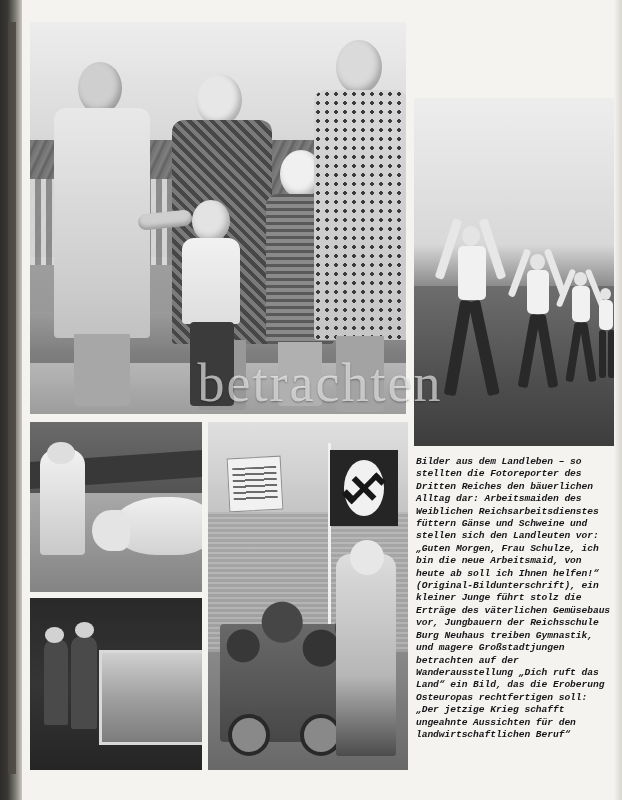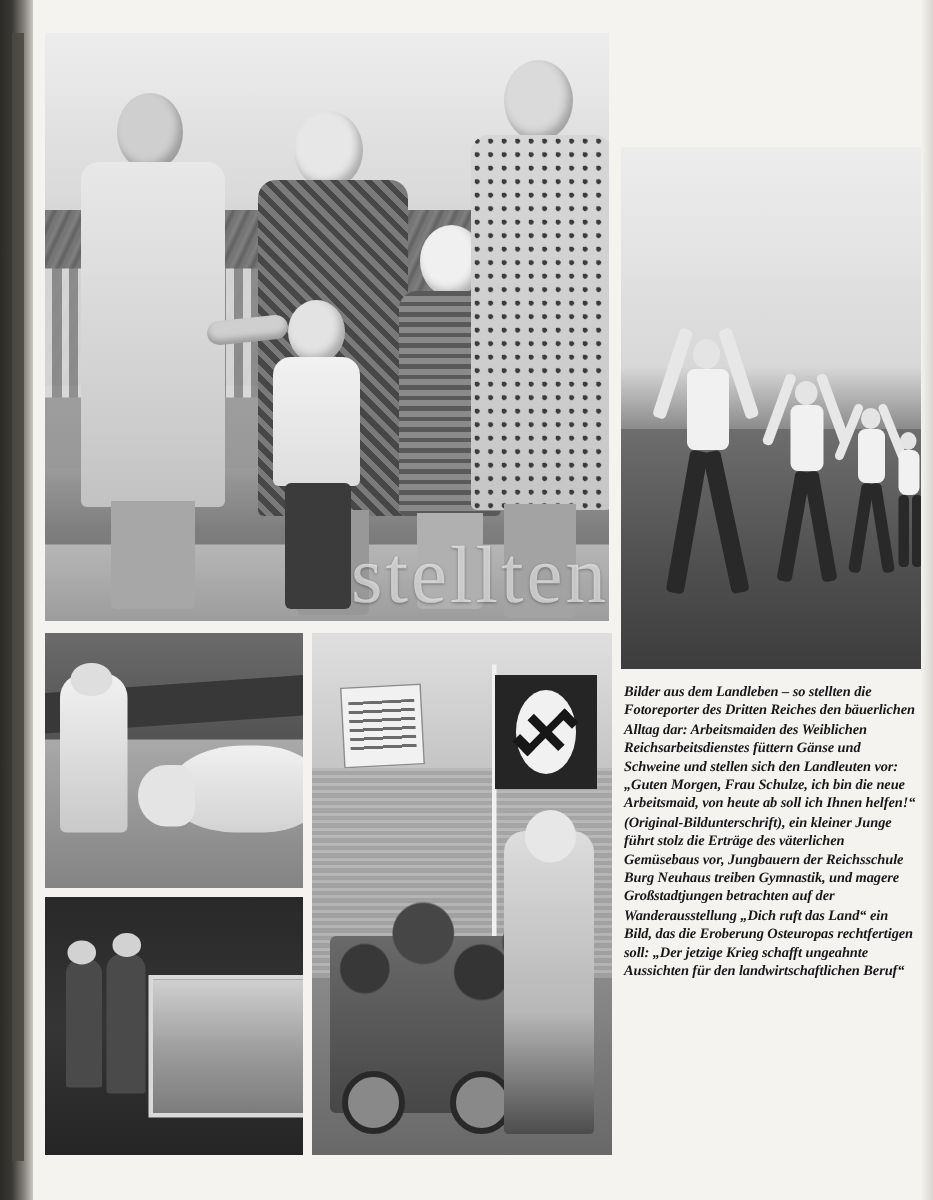--- a/index.html
+++ b/index.html
@@ -377,21 +377,21 @@
     background: repeating-linear-gradient(180deg, #6d6c64 0px, #6d6c64 2px, transparent 2px, transparent 6px);
   }
 
   
   #caption {
     position: absolute;
     left: 394px;
     top: 456px;
     width: 196px;
     height: 300px;
-    font-family: Liberation Serif, serif;
+    font-family: Liberation Mono, monospace;
     font-style: italic;
     font-weight: 700;
     font-size: 9.6px;
     line-height: 12.4px;
     color: #17171a;
     letter-spacing: -0.05px;
     text-align: left;
     white-space: pre-wrap;
   }
 
@@ -548,15 +548,15 @@
       <div class="wheel" style="left:46%;"></div>
       <div class="cart-boy"></div>
       <div class="cart-boy-head"></div>
     </div>
 
     <div id="caption">Bilder aus dem Landleben – so stellten die Fotoreporter des Dritten Reiches den bäuerlichen Alltag dar: Arbeitsmaiden des Weiblichen Reichsarbeitsdienstes füttern Gänse und Schweine und stellen sich den Landleuten vor: „Guten Morgen, Frau Schulze, ich bin die neue Arbeitsmaid, von heute ab soll ich Ihnen helfen!“ (Original-Bildunterschrift), ein kleiner Junge führt stolz die Erträge des väterlichen Gemüsebaus vor, Jungbauern der Reichsschule Burg Neuhaus treiben Gymnastik, und magere Großstadtjungen betrachten auf der Wanderausstellung „Dich ruft das Land“ ein Bild, das die Eroberung Osteuropas rechtfertigen soll: „Der jetzige Krieg schafft ungeahnte Aussichten für den landwirtschaftlichen Beruf“</div>
 
     <div class="edge-right"></div>
   </div>
 
-  <div id="watermark">stellten</div>
+  <div id="watermark">betrachten</div>
 
 </div>
 
 </body></html>

